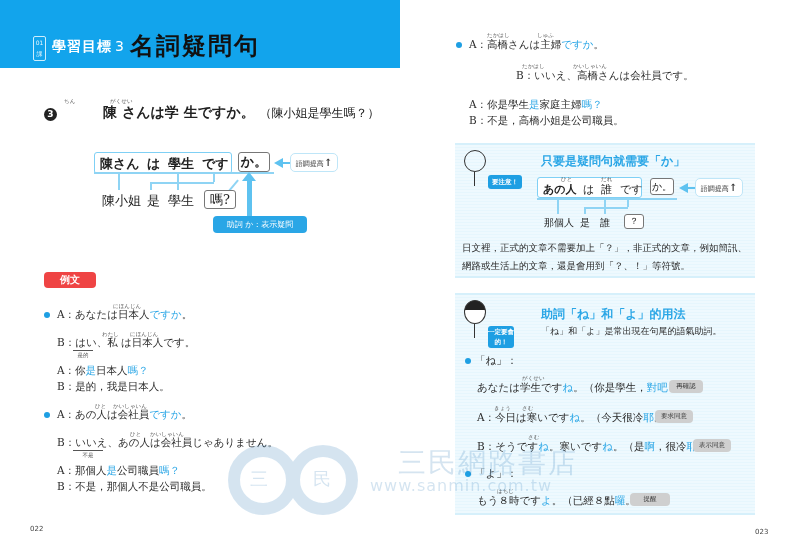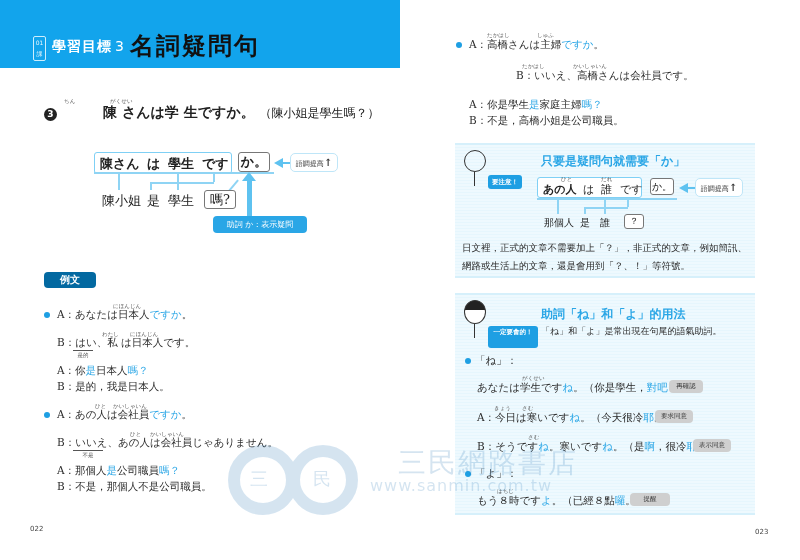--- a/index.html
+++ b/index.html
@@ -24,21 +24,21 @@
 
   
   .diag-box { border: 1.5px solid #7fd0f5; border-radius: 3px; background: #fff; }
   .diag-text { font-size: 13px; color: #222; font-weight: bold; }
   .grey-box { border: 1px solid #777; border-radius: 3px; background: #fff; }
   .arrow-line { background: #8fd4f4; }
   .pill { background: #2aa6e6; color: #fff; font-family: "DejaVu Sans", sans-serif; font-size: 8px; border-radius: 4px; text-align: center; }
   .tone-box { border: 1.5px solid #bfe6f8; border-radius: 5px; background:#fff; font-size: 7px; color:#333; text-align:center; }
 
   
-  .example-pill { left: 44px; top: 272px; width: 52px; height: 16px; background: #0369a1; border-radius: 4px; color: #fff;
+  .example-pill { left: 44px; top: 272px; width: 52px; height: 16px; background: #ef4444; border-radius: 4px; color: #fff;
     font-family: "DejaVu Sans", sans-serif; font-size: 10px; font-weight: bold; text-align: center; line-height: 16px; }
 
   .bullet { width: 6px; height: 6px; border-radius: 50%; background: #1e9fe3; }
   .line { font-size: 10.5px; color: #2b2b2b; white-space: nowrap; }
   .ruby { position: absolute; font-size: 5.5px; color: #555; white-space: nowrap; }
   .underline-note { position: absolute; font-size: 5.5px; color: #555; border-top: 1px solid #555; padding-top: 1px; text-align: center; }
 
   
   .info-box { background: repeating-linear-gradient(0deg, #eef9fe 0px, #eef9fe 2px, #e6f6fd 2px, #e6f6fd 3px); border-top: 2px solid #d6f0fb; border-bottom: 2px solid #d6f0fb; }
   .box-title { font-family: "DejaVu Sans", sans-serif; color: #2aa6e6; font-size: 12px; font-weight: bold; }
@@ -175,21 +175,21 @@
 <div class="abs diag-text" style="left:580px;top:216px;font-weight:normal;font-size:10px;">是</div>
 <div class="abs diag-text" style="left:600px;top:216px;font-weight:normal;font-size:10px;">誰</div>
 <div class="abs grey-box diag-text" style="left:624px;top:214px;width:20px;height:15px;text-align:center;line-height:13px;font-weight:normal;font-size:9px;">？</div>
 
 <div class="abs line" style="left:462px;top:242px;font-size:9.5px;">日文裡，正式的文章不需要加上「？」，非正式的文章，例如簡訊、</div>
 <div class="abs line" style="left:462px;top:260px;font-size:9.5px;">網路或生活上的文章，還是會用到「？、！」等符號。</div>
 
 <div class="abs info-box" style="left:455px;top:293px;width:300px;height:222px;"></div>
 <div class="abs" style="left:464px;top:300px;width:22px;height:24px;border:1.3px solid #333;border-radius:50%;background:linear-gradient(#222 0 40%, #fff 40%);"></div>
 <div class="abs" style="left:474px;top:324px;width:1.3px;height:14px;background:#333;"></div>
-<div class="abs note-badge" style="left:488px;top:326px;width:50px;height:22px;line-height:10px;padding-top:1px;">一定要會的！</div>
+<div class="abs note-badge" style="left:488px;top:326px;width:26px;height:22px;line-height:10px;padding-top:1px;">一定要會的！</div>
 <div class="abs box-title" style="left:541px;top:306px;">助詞「ね」和「よ」的用法</div>
 <div class="abs line" style="left:541px;top:325px;font-size:9px;">「ね」和「よ」是常出現在句尾的語氣助詞。</div>
 
 <div class="abs bullet" style="left:465px;top:358px;"></div>
 <div class="abs line" style="left:475px;top:354px;">「ね」：</div>
 
 <div class="abs ruby" style="left:522px;top:375px;">がくせい</div>
 <div class="abs line" style="left:477px;top:381px;">
   <span>あなたは学生です</span><span class="blue">ね</span><span>。</span><span>（你是學生，</span><span class="blue">對吧？</span><span>）</span>
 </div>

